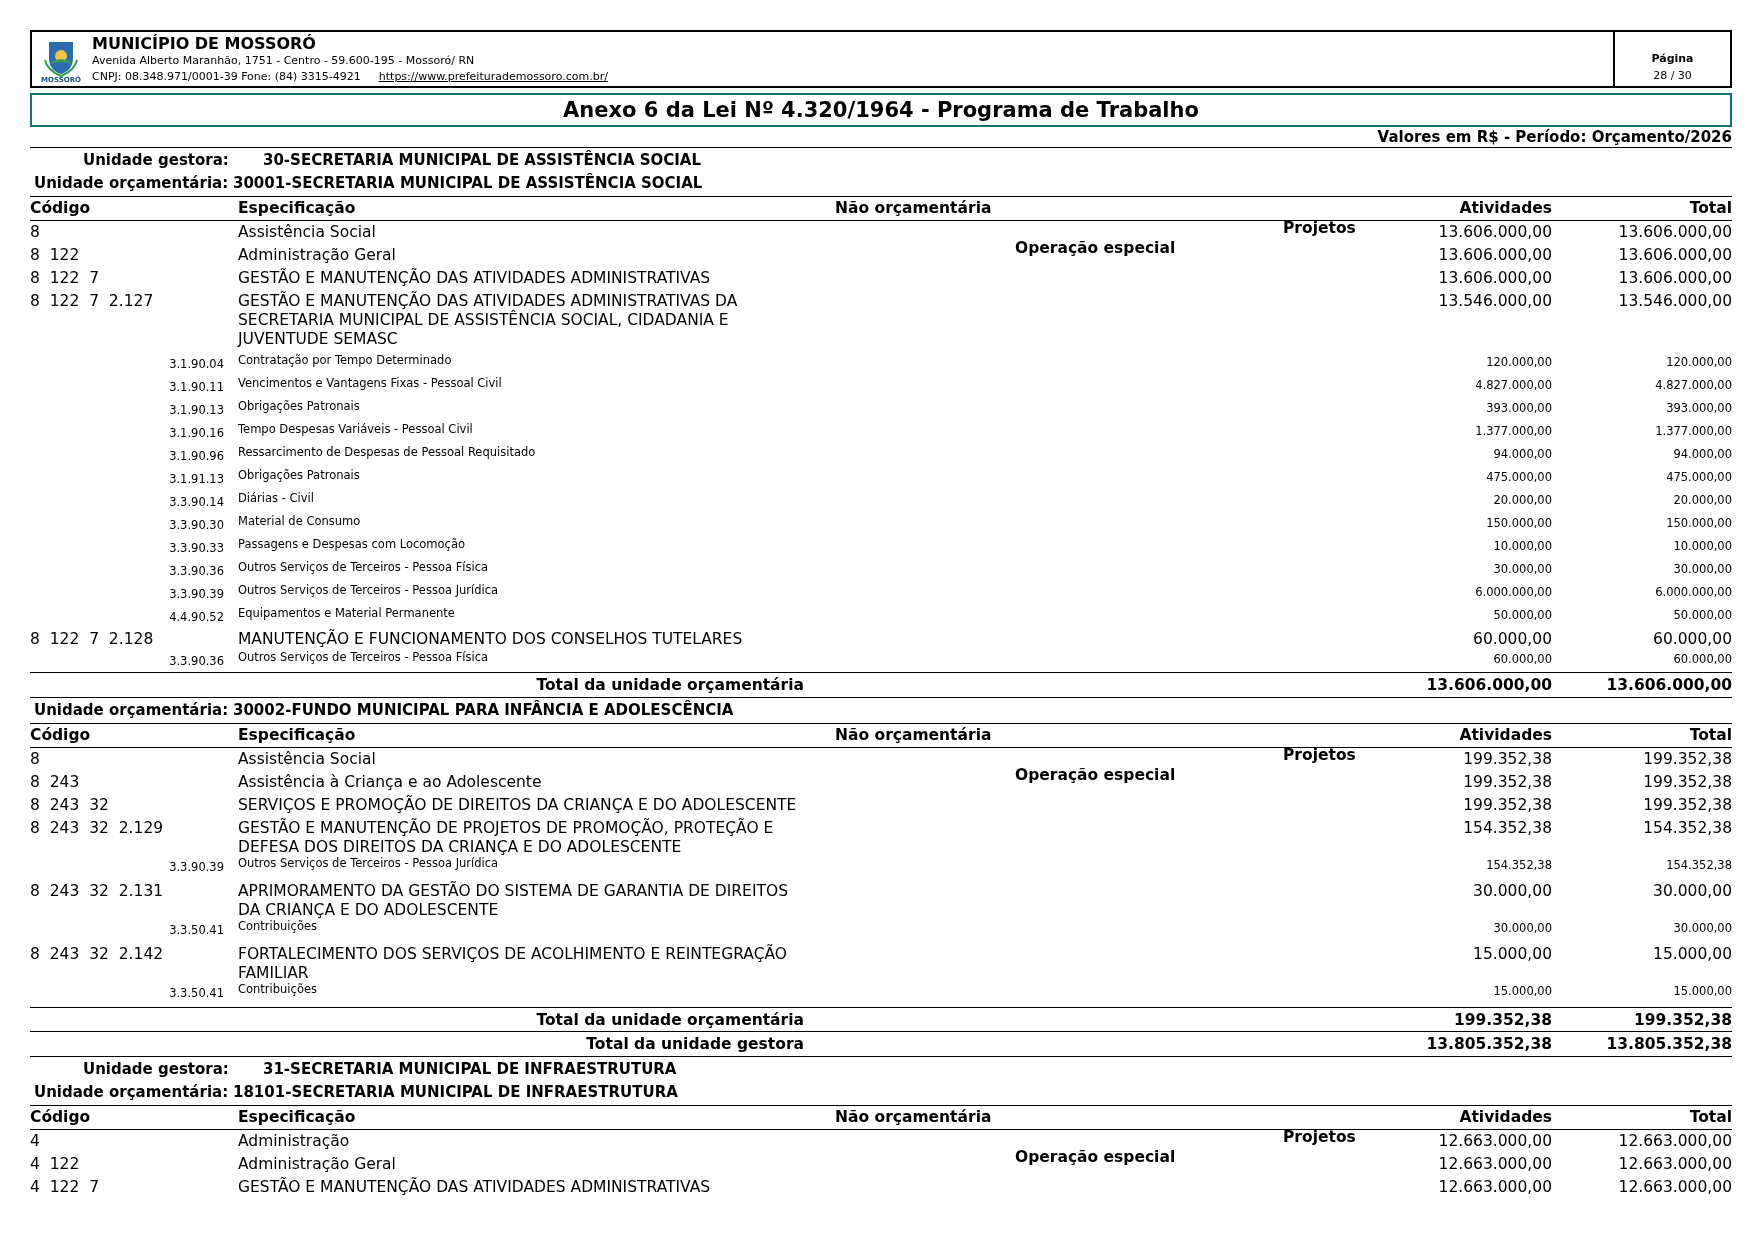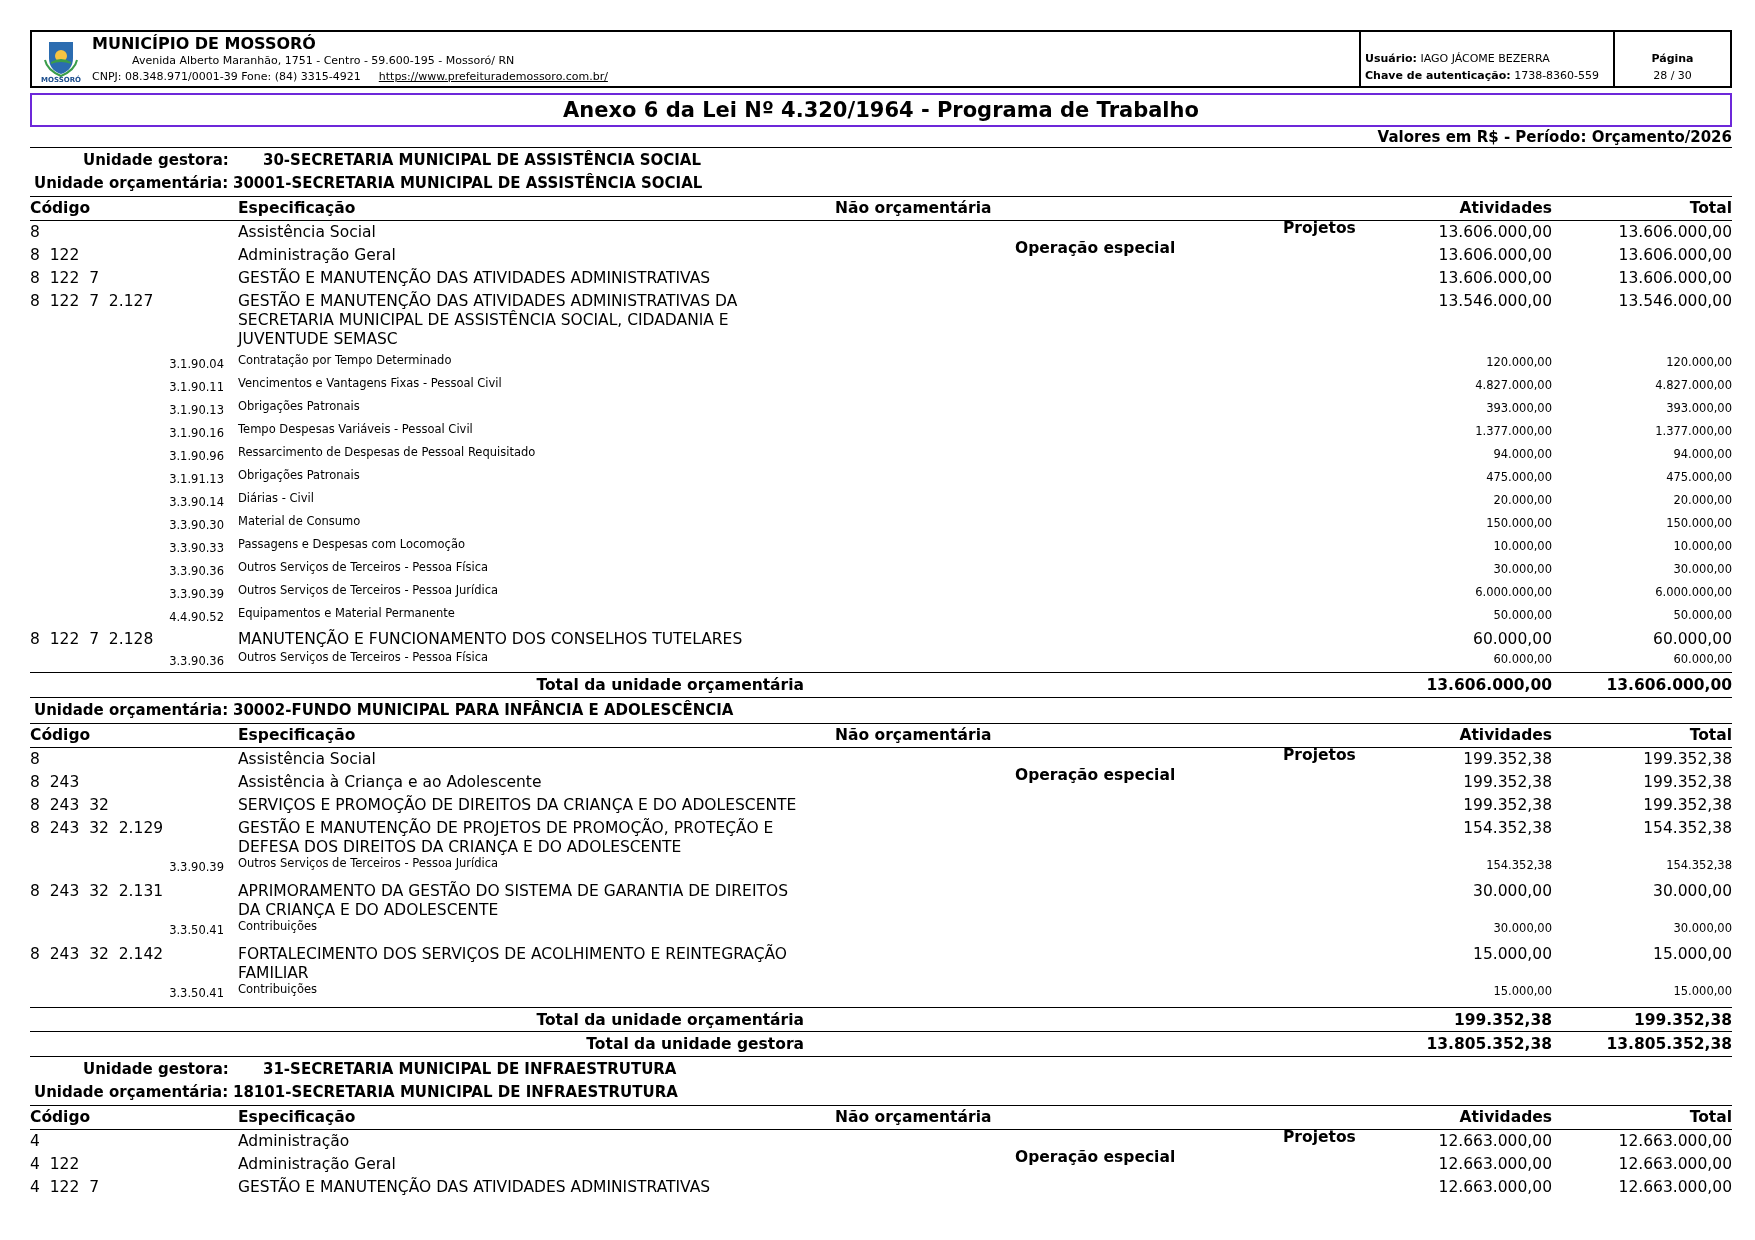--- a/index.html
+++ b/index.html
@@ -1,30 +1,30 @@
 <!DOCTYPE html>
 <html><head>
 <meta charset="utf-8">
 <style>
   html, body { margin:0; padding:0; background:#ffffff; }
   body { width:1755px; height:1240px; position:relative; font-family:"DejaVu Sans", sans-serif; color:#000; overflow:hidden; }
   .hdr { position:absolute; left:30px; top:30px; width:1702px; height:58px; border:2px solid #000; box-sizing:border-box; }
   .logo { position:absolute; left:6px; top:6px; width:46px; height:46px; }
   .org-name { position:absolute; left:60px; top:2px; font-size:16px; font-weight:bold; }
-  .org-addr { position:absolute; left:60px; top:22px; font-size:11px;margin-left:40px; }
+  .org-addr { position:absolute; left:60px; top:22px; font-size:11px; }
   .org-cnpj { position:absolute; left:60px; top:38px; font-size:11px; }
   .org-cnpj .url { margin-left:18px; text-decoration:underline; }
   .usr-box { position:absolute; left:1327px; top:0; width:254px; height:54px; border-left:2px solid #000; box-sizing:border-box; font-size:11px; }
   .usr-box .l1 { position:absolute; left:4px; top:20px; white-space:nowrap; }
   .usr-box .l2 { position:absolute; left:4px; top:37px; white-space:nowrap; }
   .usr-box b { font-weight:bold; }
   .pg-box { position:absolute; left:1581px; top:0; width:117px; height:54px; border-left:2px solid #000; box-sizing:border-box; font-size:11px; text-align:center; }
   .pg-box .l1 { position:absolute; left:0; right:0; top:20px; font-weight:bold; }
   .pg-box .l2 { position:absolute; left:0; right:0; top:37px; }
-  .title-bar { position:absolute; left:30px; top:93px; width:1702px; height:34px; border:2px solid #6d28d9; box-sizing:border-box; text-align:center; font-size:21px; font-weight:bold; line-height:30px; }
+  .title-bar { position:absolute; left:30px; top:93px; width:1702px; height:34px; border:2px solid #0f766e; box-sizing:border-box; text-align:center; font-size:21px; font-weight:bold; line-height:30px; }
   .period { position:absolute; right:23px; top:128px; font-size:15px; font-weight:bold; }
   .hline { position:absolute; left:30px; width:1702px; height:0; border-top:1.5px solid #000; }
   .ug { position:absolute; font-size:15px; font-weight:bold; white-space:nowrap;text-align:right; }
   .row { position:absolute; left:30px; width:1702px; font-size:15.5px; white-space:nowrap; }
   .row .cod { position:absolute; left:0; }
   .row .spec { position:absolute; left:208px; white-space:normal; width:560px; line-height:19px; }
   .row .ativ { position:absolute; right:180px; text-align:left; }
   .row .tot { position:absolute; right:0; text-align:right; }
   .th { font-weight:bold; }
   .th .nao { position:absolute; left:805px; }
@@ -51,24 +51,20 @@
       <path d="M13 24 q10 -6 20 0 v2 q-10 -4 -20 0z" fill="#3a9d4a"></path>
       <path d="M7 22 q2 10 16 16 q14 -6 16 -16" stroke="#3a9d4a" stroke-width="2" fill="none"></path>
       <text x="23" y="44" font-size="7" font-weight="bold" fill="#1a4c8c" text-anchor="middle" font-family="DejaVu Sans, sans-serif">MOSSORÓ</text>
     </svg>
   </div>
   <div class="org-name">MUNICÍPIO DE MOSSORÓ</div>
   <div class="org-addr">Avenida Alberto Maranhão, 1751 - Centro - 59.600-195 - Mossoró/ RN</div>
   <div class="org-cnpj">
     <span>CNPJ: 08.348.971/0001-39 Fone: (84) 3315-4921</span><span class="url">https://www.prefeiturademossoro.com.br/</span>
   </div>
-  <div class="usr-box">
-    <div class="l1"><b>Usuário:</b> <span>IAGO JÁCOME BEZERRA</span></div>
-    <div class="l2"><b>Chave de autenticação:</b> <span>1738-8360-559</span></div>
-  </div>
   <div class="pg-box">
     <div class="l1">Página</div>
     <div class="l2">28 / 30</div>
   </div>
 </div>
 
 <div class="title-bar">Anexo 6 da Lei Nº 4.320/1964 - Programa de Trabalho</div>
 <div class="period">Valores em R$ - Período: Orçamento/2026</div>
 <div class="hline" style="top:147px;"></div>
 

